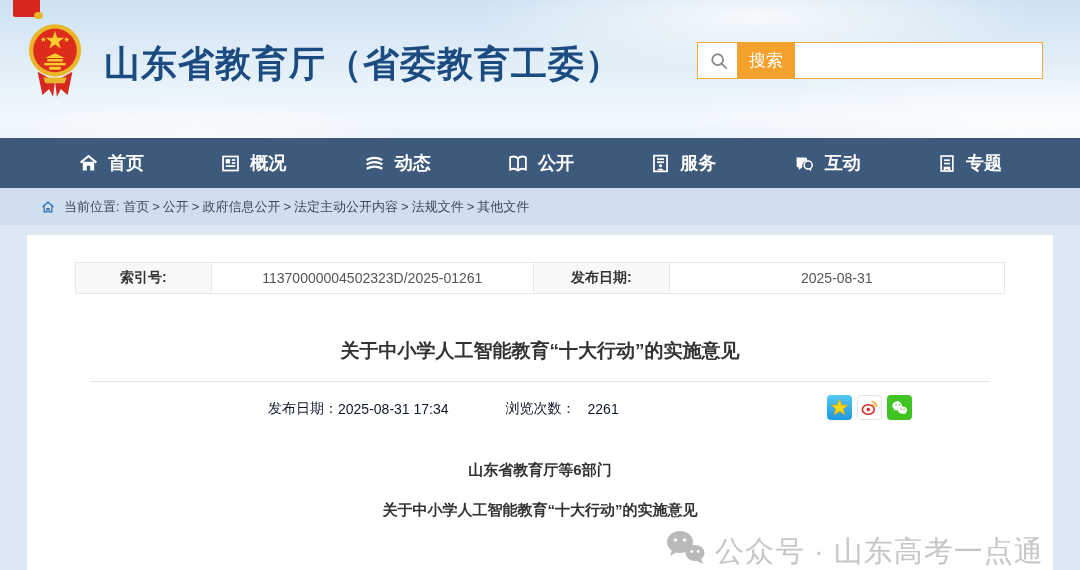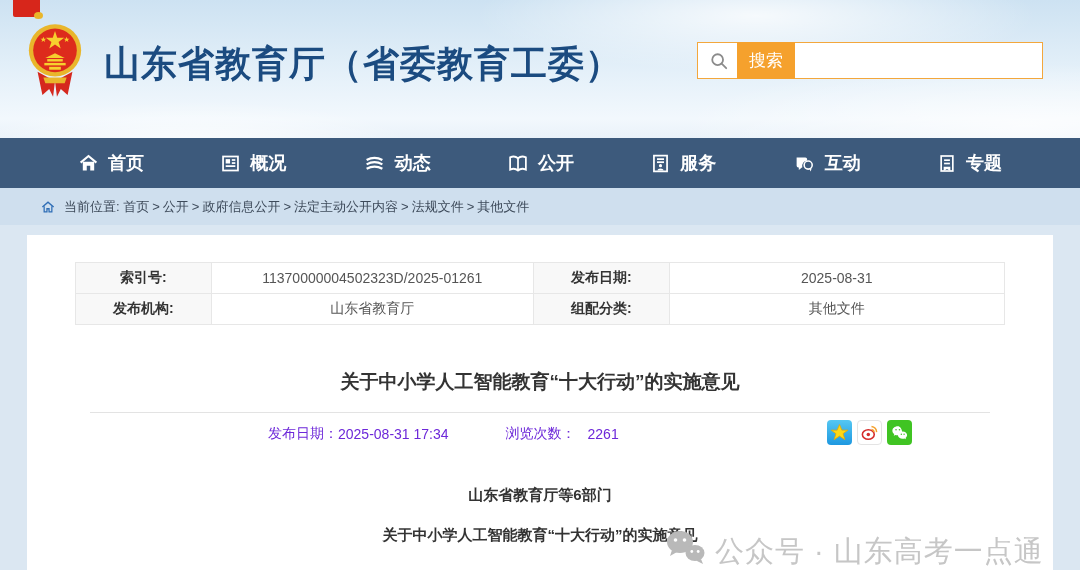--- a/index.html
+++ b/index.html
@@ -37,21 +37,21 @@
   .crumb { cursor:pointer; }
 
   
   .panel { position:absolute; top:235px; left:27px; width:1026px; height:335px; background:#fff; padding-top:27px; }
   table.meta-table { border-collapse:collapse; margin:0 48px; width:930px; table-layout:fixed;padding-left:40px; }
   .meta-table td { border:1px solid #e7e7e7; height:31px; font-size:14px; text-align:center; color:#555; }
   .meta-table td.lbl { background:#f8f8f8; color:#333; font-weight:bold; }
 
   .article-title { margin-top:44px; text-align:center; font-size:19px; font-weight:bold; color:#333; }
   .divider { margin:17px 63px 0; border-top:1px solid #e3e3e3; }
-  .meta-row { position:relative; margin-top:7px; height:27px; display:flex; align-items:center; padding-left:241px; font-size:14px; color:#6d28d9; }
+  .meta-row { position:relative; margin-top:13px; height:27px; display:flex; align-items:center; padding-left:241px; font-size:14px; color:#0f172a; }
   .meta-row .views-lab { margin-left:57px; }
   .meta-row .views-val { margin-left:12px; }
   .share { position:absolute; right:141px; top:0; display:flex; gap:5px; }
   .share .sicon { width:25px; height:25px; border-radius:4px; cursor:pointer; display:flex; align-items:center; justify-content:center; }
   .sicon.qzone { background:linear-gradient(180deg,#55c7f2,#1e98e0); }
   .sicon.weibo { background:#fff; border:1px solid #e4e4e4; }
   .sicon.wechat { background:#40c423; }
 
   .body-line1 { margin-top:39px; text-align:center; font-size:15px; font-weight:bold; color:#333; }
   .body-line2 { margin-top:21px; text-align:center; font-size:15px; font-weight:bold; color:#333; }
@@ -194,26 +194,20 @@
           <col style="width:14.6%">
           <col style="width:36.1%">
         </colgroup>
       <tbody>
           <tr>
         <td class="lbl">索引号:</td>
         <td>11370000004502323D/2025-01261</td>
         <td class="lbl">发布日期:</td>
         <td>2025-08-31</td>
       </tr>
-      <tr>
-        <td class="lbl">发布机构:</td>
-        <td>山东省教育厅</td>
-        <td class="lbl">组配分类:</td>
-        <td>其他文件</td>
-      </tr>
     </tbody>
       </table>
 
     <div class="article-title">关于中小学人工智能教育“十大行动”的实施意见</div>
     <div class="divider"></div>
 
     <div class="meta-row">
       <span>发布日期：</span>
       <span>2025-08-31 17:34</span>
       <span class="views-lab">浏览次数：</span>

